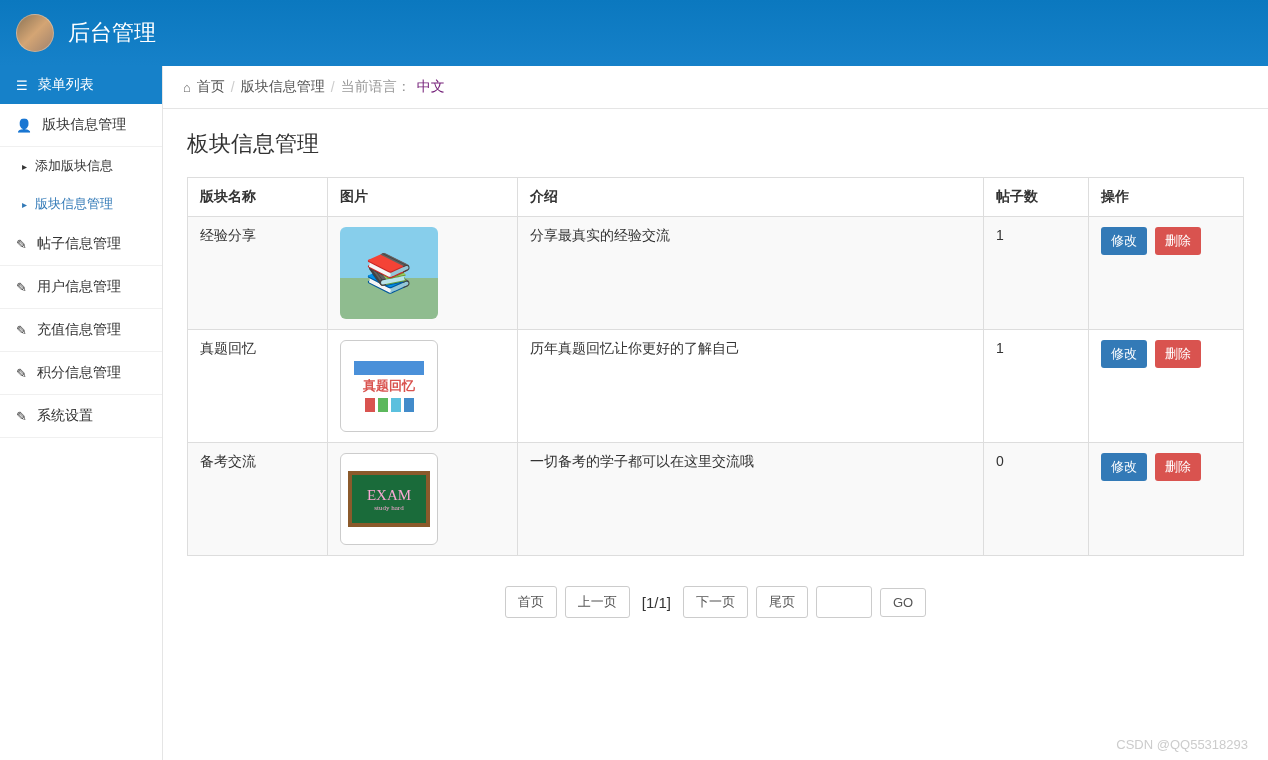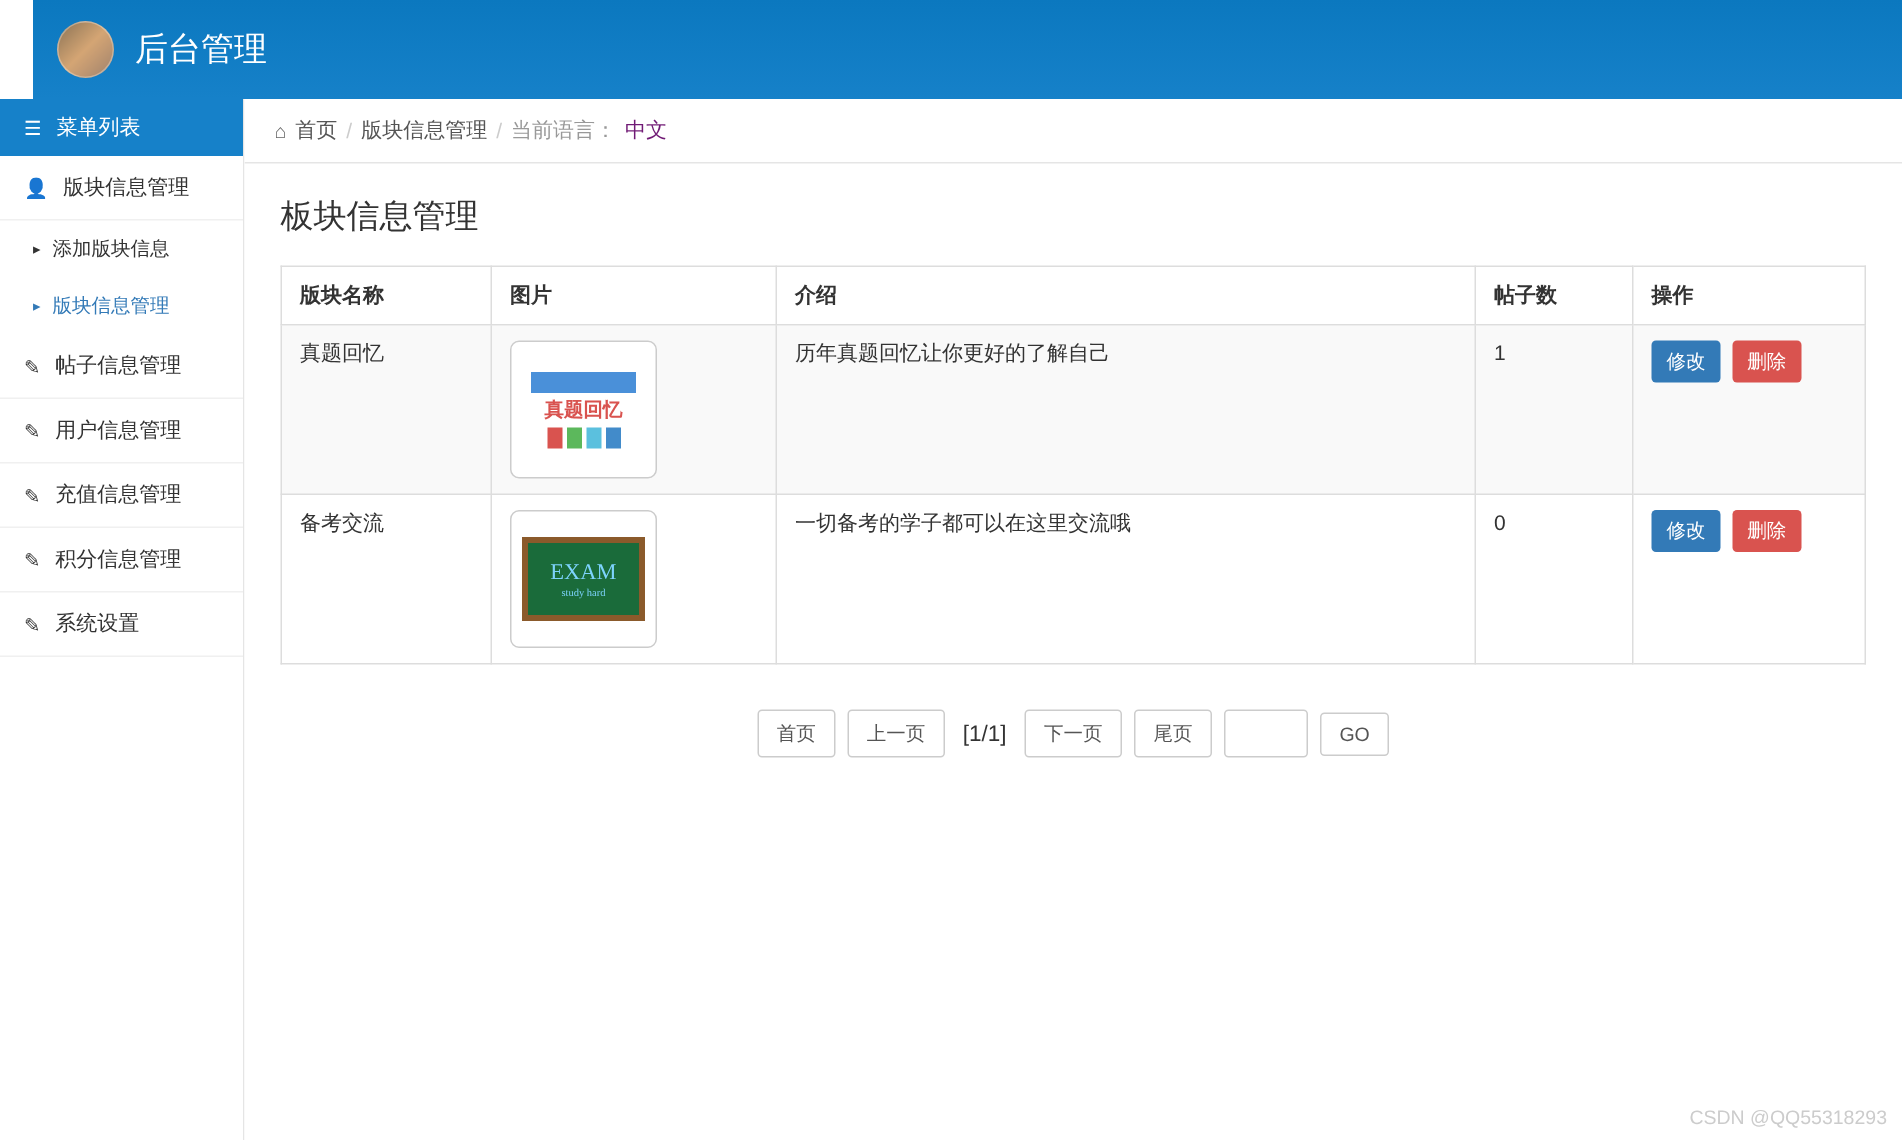--- a/index.html
+++ b/index.html
@@ -1,18 +1,18 @@
 <!DOCTYPE html>
 <html><head>
   <meta charset="utf-8">
   <style>
     * { margin: 0; padding: 0; box-sizing: border-box; }
     body { font-family: "Microsoft YaHei", Arial, sans-serif; font-size: 14px; color: #333; background: #fff; }
     
-    .header { height: 66px; background: linear-gradient(to bottom, #0b78bf, #1681c9); display: flex; align-items: center; padding: 0 16px; color: #fff; margin-left: 22px; }
+    .header { height: 66px; background: linear-gradient(to bottom, #0b78bf, #1681c9); display: flex; align-items: center; padding: 0 16px; color: #fff; }
     .header-logo { width: 38px; height: 38px; border-radius: 50%; background: linear-gradient(135deg, #8b7355, #d4a574, #a0826d); margin-right: 14px; border: 1px solid rgba(255,255,255,0.3); }
     .header-title { font-size: 22px; font-weight: 400; }
     
     .layout { display: flex; height: calc(100vh - 66px); }
     
     .sidebar { width: 163px; background: #fff; border-right: 1px solid #e5e5e5; flex-shrink: 0; }
     .menu-header { background: #1681c9; color: #fff; padding: 10px 16px; display: flex; align-items: center; gap: 10px; font-size: 14px; }
     .menu-item { padding: 12px 16px; display: flex; align-items: center; gap: 10px; cursor: pointer; border-bottom: 1px solid #f0f0f0; color: #333; }
     .menu-sub { padding: 10px 16px 10px 22px; display: flex; align-items: center; gap: 8px; cursor: pointer; color: #333; font-size: 13px; }
     .menu-sub.active { color: #337ab7; }
@@ -45,37 +45,37 @@
     .thumb-2::after { content:"📚"; font-size: 38px; position:absolute; }
     .thumb-3 { background: #fff; border: 1px solid #ccc; flex-direction: column; padding: 4px; }
     .thumb-3 .bar { width: 80%; height: 14px; background: #4a90d9; margin-bottom: 2px; }
     .thumb-3 .txt { color: #d9534f; font-weight: bold; font-size: 13px; }
     .thumb-3 .dots { display:flex; gap:3px; margin-top:3px; }
     .thumb-3 .dots span { width:10px; height:14px; background:#d9534f; }
     .thumb-3 .dots span:nth-child(2){background:#5cb85c;}
     .thumb-3 .dots span:nth-child(3){background:#5bc0de;}
     .thumb-3 .dots span:nth-child(4){background:#428bca;}
     .thumb-4 { background: #fff; flex-direction: column; border:1px solid #ccc; }
-    .thumb-4 .board { width: 82px; height: 56px; background: #1a6b3a; border: 4px solid #8b5a2b; color:#7dd3fc; font-family: cursive; font-size: 15px; display:flex; flex-direction:column; align-items:center; justify-content:center; }
+    .thumb-4 .board { width: 82px; height: 56px; background: #1a6b3a; border: 4px solid #8b5a2b; color:#f9a8d4; font-family: cursive; font-size: 15px; display:flex; flex-direction:column; align-items:center; justify-content:center; }
     .thumb-4 .board .sub { font-size:7px; }
     
     .btn { display: inline-block; padding: 5px 10px; border-radius: 3px; color: #fff; font-size: 13px; border: none; cursor: pointer; margin-right: 4px; }
     .btn-primary { background: #337ab7; }
     .btn-danger { background: #d9534f; }
     
     .cursor-overlay { position: relative; }
     .cursor-mark { position: absolute; top: -2px; left: 2px; width: 30px; height: 30px; border-radius: 50%; background: rgba(231, 76, 60, 0.55); pointer-events: none; display:flex; align-items:center; justify-content:center; }
     .cursor-mark::after { content:"👆"; font-size:14px; filter: hue-rotate(20deg); transform: translateY(1px); }
     
     .pagination { display: flex; align-items: center; justify-content: center; gap: 8px; margin-top: 30px; }
     .pg-btn { border: 1px solid #ccc; background: #fff; padding: 6px 12px; border-radius: 3px; cursor: pointer; font-size: 13px; color: #555; }
     .pg-info { font-size: 15px; color: #333; padding: 0 4px; }
     .pg-input { width: 56px; height: 32px; border: 1px solid #ccc; border-radius: 3px; padding: 0 6px; }
     
-    .watermark { position: fixed; right: 10px; bottom: 8px; color: #ccc; font-size: 13px; pointer-events: none; }
+    .watermark { position: fixed; right: 20px; bottom: 8px; color: #ccc; font-size: 13px; pointer-events: none; }
     
     .icon { font-style: normal; font-size: 13px; display:inline-block; }
   </style>
 </head>
 <body>
 
 <div class="header">
   <div class="header-logo"></div>
   <div class="header-title">后台管理</div>
 </div>
@@ -139,20 +139,32 @@
           <tr>
             <th class="col-name">版块名称</th>
             <th class="col-img">图片</th>
             <th class="col-desc">介绍</th>
             <th class="col-count">帖子数</th>
             <th class="col-op">操作</th>
           </tr>
         </thead>
         <tbody>
           <tr>
+            <td>经验分享</td>
+            <td>
+                <div class="thumb thumb-2"></div>
+              </td>
+            <td>分享最真实的经验交流</td>
+            <td>1</td>
+            <td>
+              <button class="btn btn-primary">修改</button>
+              <button class="btn btn-danger">删除</button>
+            </td>
+          </tr>
+          <tr>
             <td>真题回忆</td>
             <td>
                 <div class="thumb thumb-3">
                   <div class="bar"></div>
                   <div class="txt">真题回忆</div>
                   <div class="dots">
                     <span></span>
                     <span></span>
                     <span></span>
                     <span></span>

